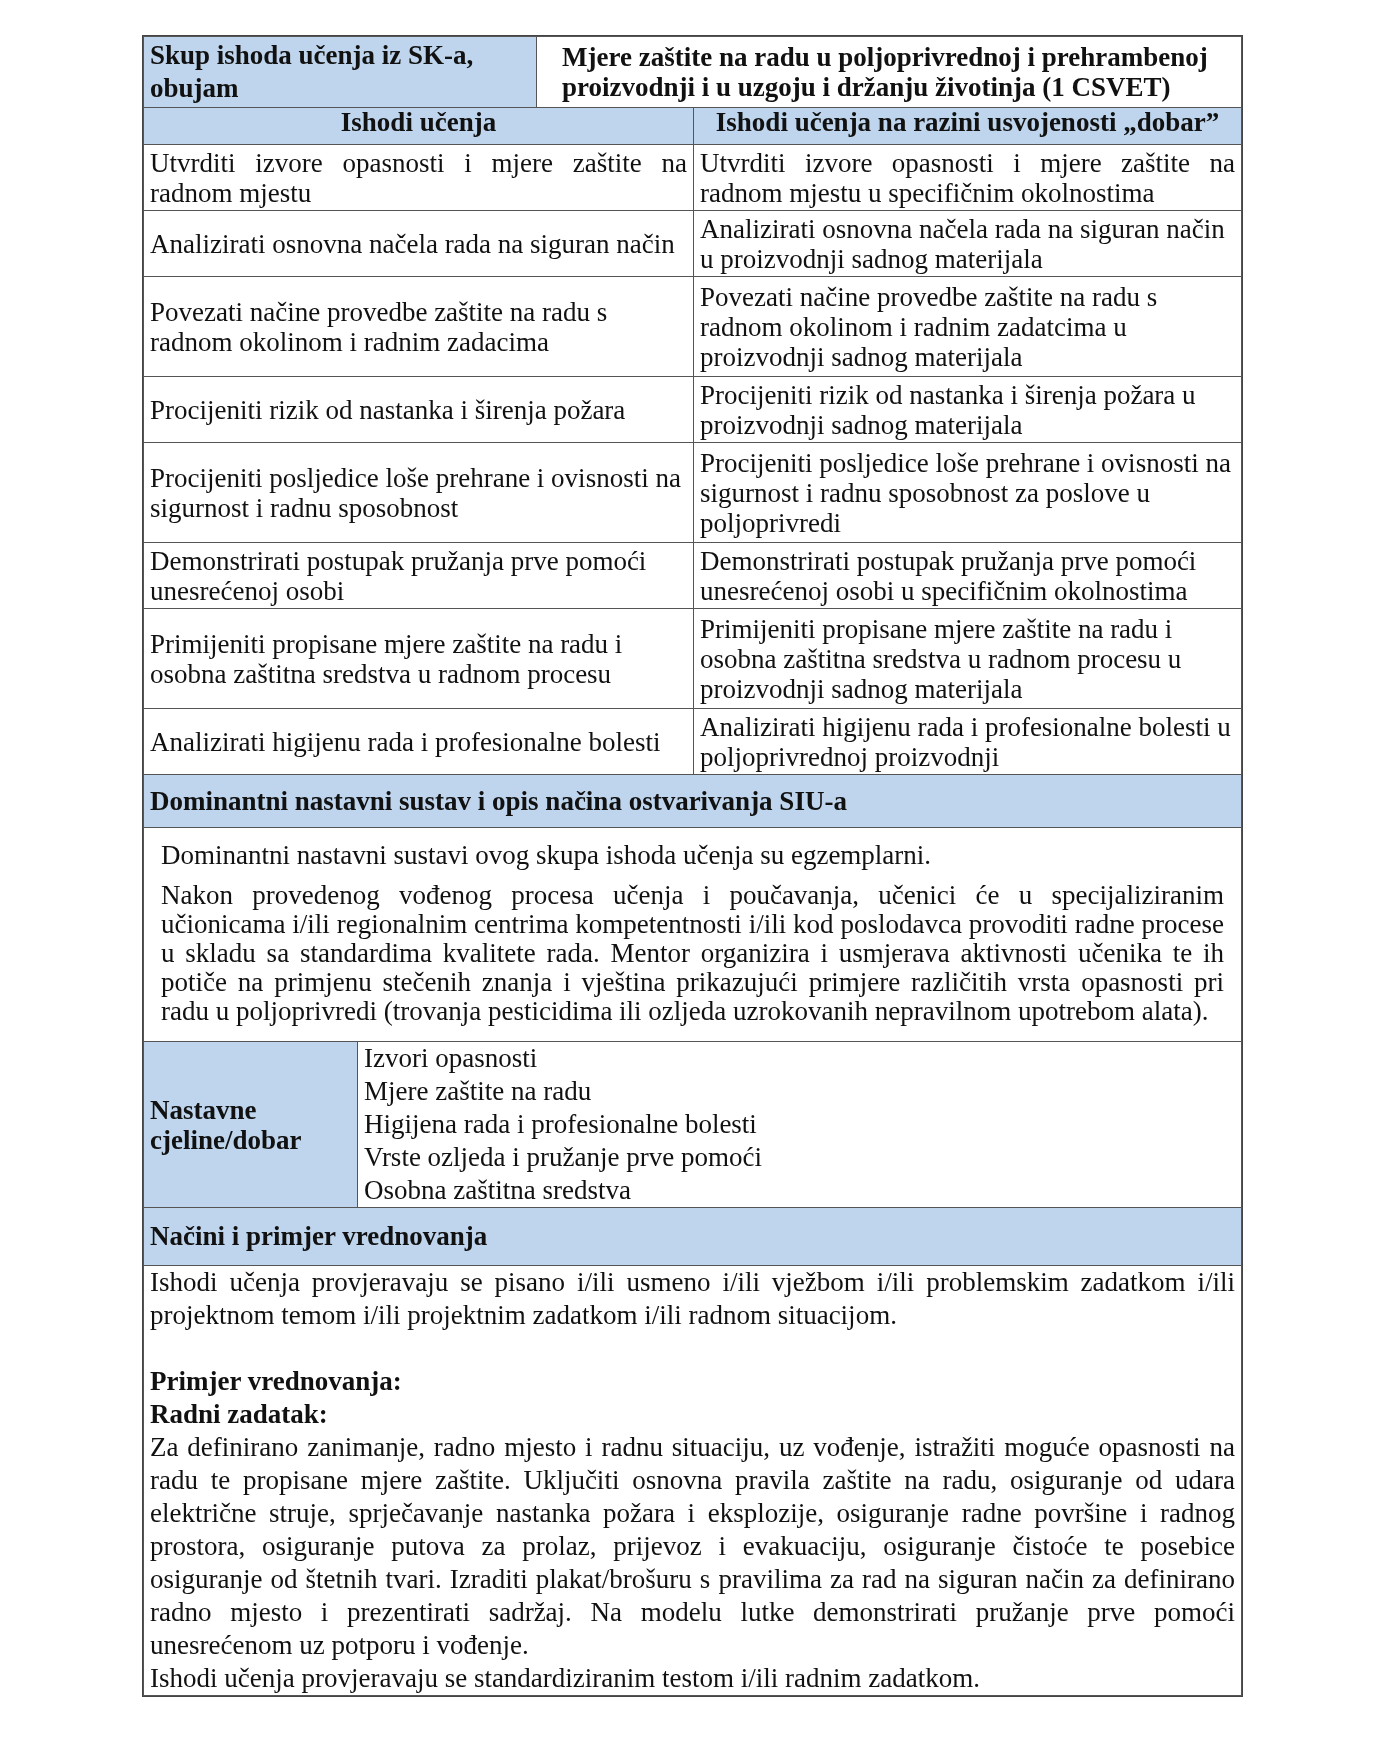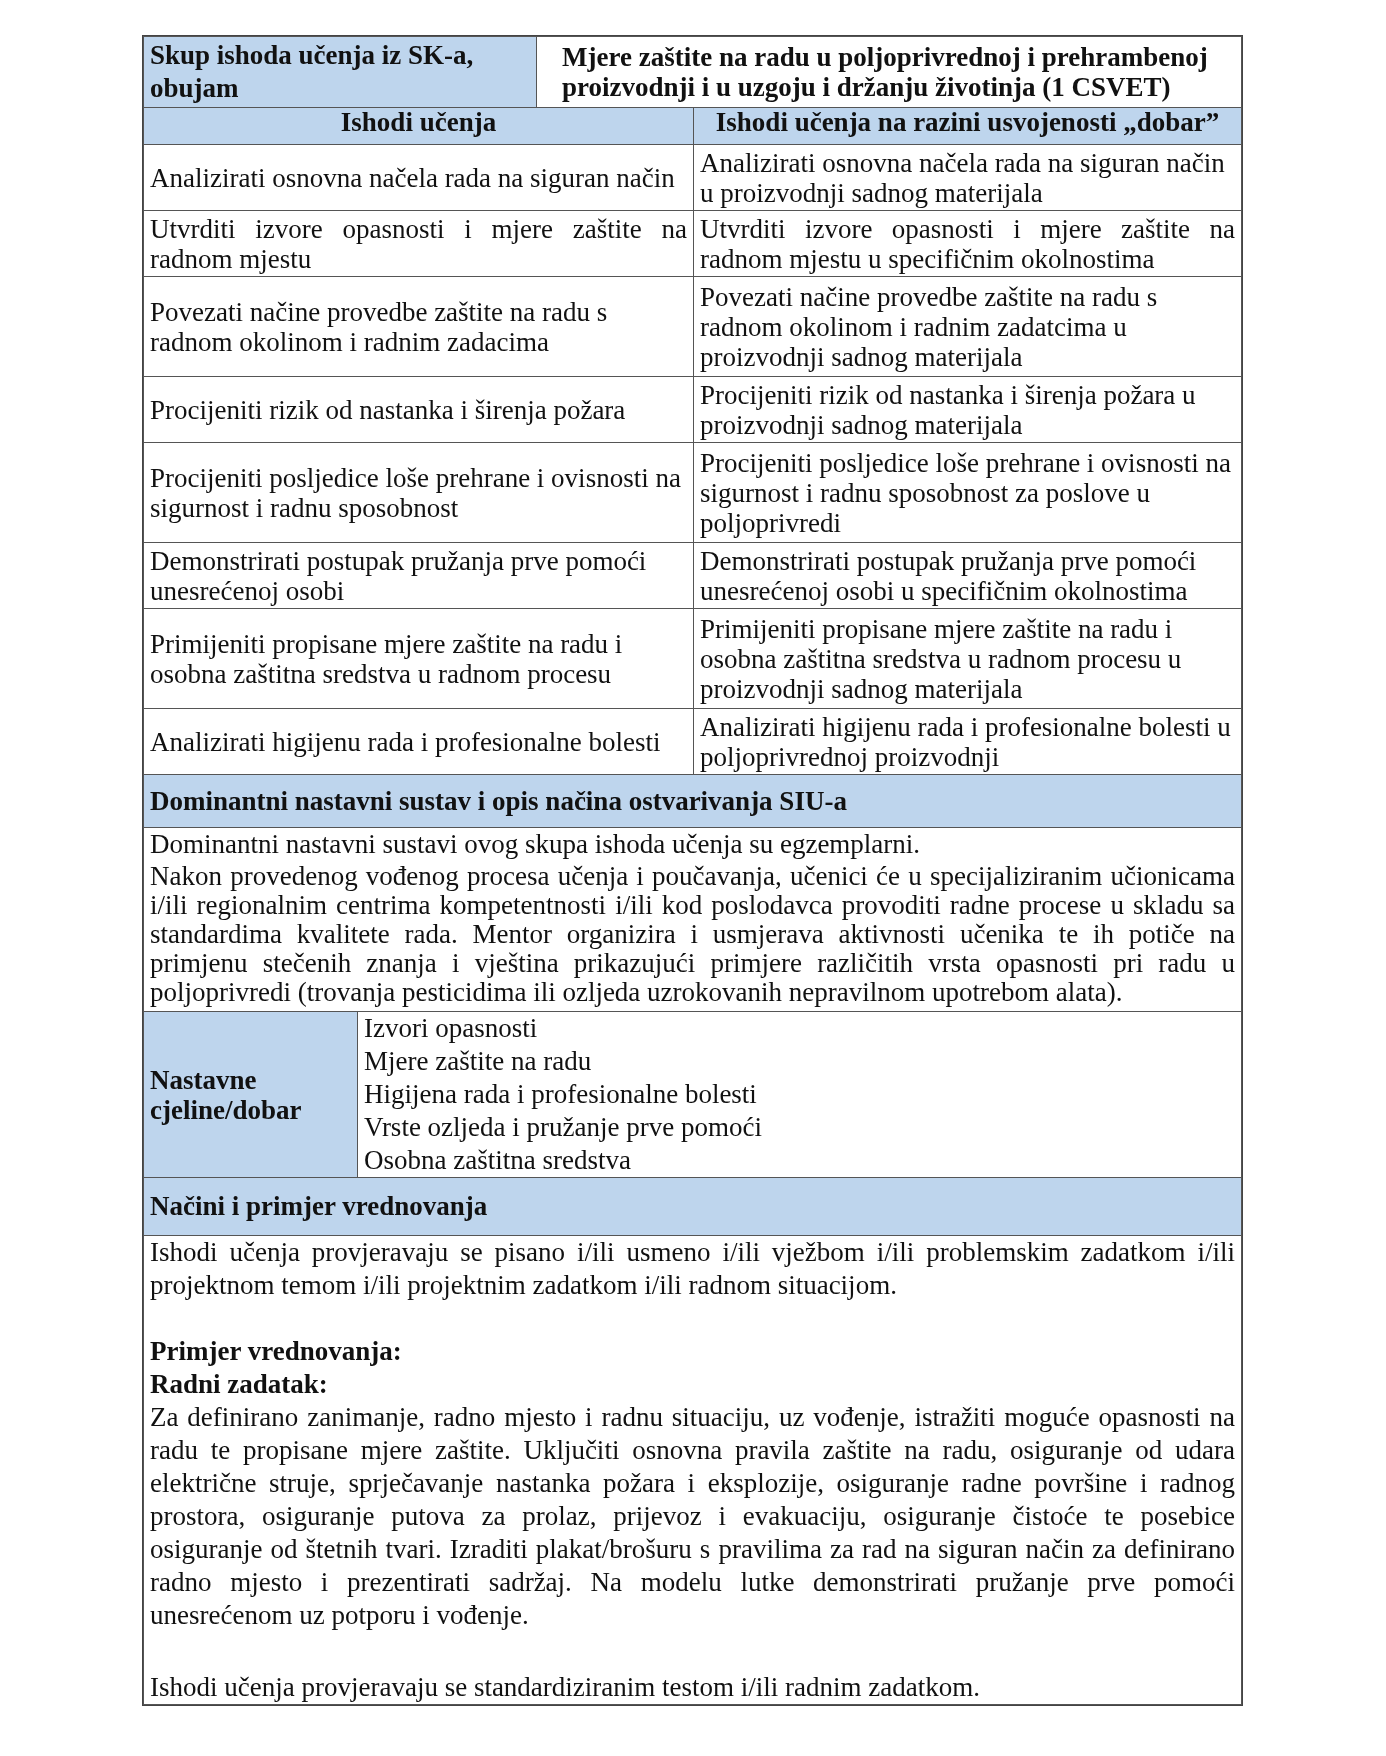--- a/index.html
+++ b/index.html
@@ -15,21 +15,21 @@
     td { border: 1px solid #555; padding: 2px 6px; vertical-align: middle; line-height: 33px; box-sizing: border-box; }
     .blue { background: #bed5ed; }
     .bold { font-weight: bold; }
     .center { text-align: center; }
     .justify { text-align: justify; }
     .row-title td { height: 67px; }
     .row-head td { height: 35px; line-height: 28px; padding-top: 0; padding-bottom: 8px; }
     .row-2 { height: 66px; }
     .row-3 { height: 100px; }
     .sec-head td { height: 53px; }
-    .desc p { margin: 0; line-height: 29px; }
+    .desc p { margin: 11px; line-height: 29px; }
     .desc p + p { margin-top: 3px; }
     .topics td { height: 152px; }
     .topic-item { line-height: 33px; }
     .eval p { margin: 0; line-height: 33px; }
     .spacer { height: 33px; }
   </style>
 </head>
 <body>
 
 <div class="doc">
@@ -51,26 +51,26 @@
     <colgroup>
         <col style="width:550px">
         <col>
       </colgroup>
     <tbody>
         <tr class="row-head">
       <td class="blue bold center">Ishodi učenja</td>
       <td class="blue bold center">Ishodi učenja na razini usvojenosti „dobar”</td>
     </tr>
     <tr class="row-2">
+      <td class="justify" style="line-height:30px;">Utvrditi izvore opasnosti i mjere zaštite na radnom mjestu</td>
+      <td class="justify" style="line-height:30px;">Utvrditi izvore opasnosti i mjere zaštite na radnom mjestu u specifičnim okolnostima</td>
+    </tr>
+    <tr class="row-2">
       <td style="line-height:30px;">Analizirati osnovna načela rada na siguran način</td>
       <td style="line-height:30px;">Analizirati osnovna načela rada na siguran način u proizvodnji sadnog materijala</td>
-    </tr>
-    <tr class="row-2">
-      <td class="justify" style="line-height:30px;">Utvrditi izvore opasnosti i mjere zaštite na radnom mjestu</td>
-      <td class="justify" style="line-height:30px;">Utvrditi izvore opasnosti i mjere zaštite na radnom mjestu u specifičnim okolnostima</td>
     </tr>
     <tr class="row-3">
       <td style="line-height:30px;">Povezati načine provedbe zaštite na radu s radnom okolinom i radnim zadacima</td>
       <td style="line-height:30px;">Povezati načine provedbe zaštite na radu s radnom okolinom i radnim zadatcima u proizvodnji sadnog materijala</td>
     </tr>
     <tr class="row-2">
       <td style="line-height:30px;">Procijeniti rizik od nastanka i širenja požara</td>
       <td style="line-height:30px;">Procijeniti rizik od nastanka i širenja požara u proizvodnji sadnog materijala</td>
     </tr>
     <tr class="row-3">
@@ -130,19 +130,19 @@
         <tr class="sec-head" style="height:58px;">
       <td class="blue bold">Načini i primjer vrednovanja</td>
     </tr>
     <tr>
       <td class="eval justify" style="padding-top:0;padding-bottom:0;vertical-align:top;">
         <p>Ishodi učenja provjeravaju se pisano i/ili usmeno i/ili vježbom i/ili problemskim zadatkom i/ili projektnom temom i/ili projektnim zadatkom i/ili radnom situacijom.</p>
         <div class="spacer"></div>
         <p class="bold">Primjer vrednovanja:</p>
         <p class="bold">Radni zadatak:</p>
         <p>Za definirano zanimanje, radno mjesto i radnu situaciju, uz vođenje, istražiti moguće opasnosti na radu te propisane mjere zaštite. Uključiti osnovna pravila zaštite na radu, osiguranje od udara električne struje, sprječavanje nastanka požara i eksplozije, osiguranje radne površine i radnog prostora, osiguranje putova za prolaz, prijevoz i evakuaciju, osiguranje čistoće te posebice osiguranje od štetnih tvari. Izraditi plakat/brošuru s pravilima za rad na siguran način za definirano radno mjesto i prezentirati sadržaj. Na modelu lutke demonstrirati pružanje prve pomoći unesrećenom uz potporu i vođenje.</p>
-        <p style="text-align:left;margin-top:39px;">Ishodi učenja provjeravaju se standardiziranim testom i/ili radnim zadatkom.</p>
+        <p style="text-align:left;">Ishodi učenja provjeravaju se standardiziranim testom i/ili radnim zadatkom.</p>
       </td>
     </tr>
   </tbody>
     </table>
 
 </div>
 
 </body></html>

